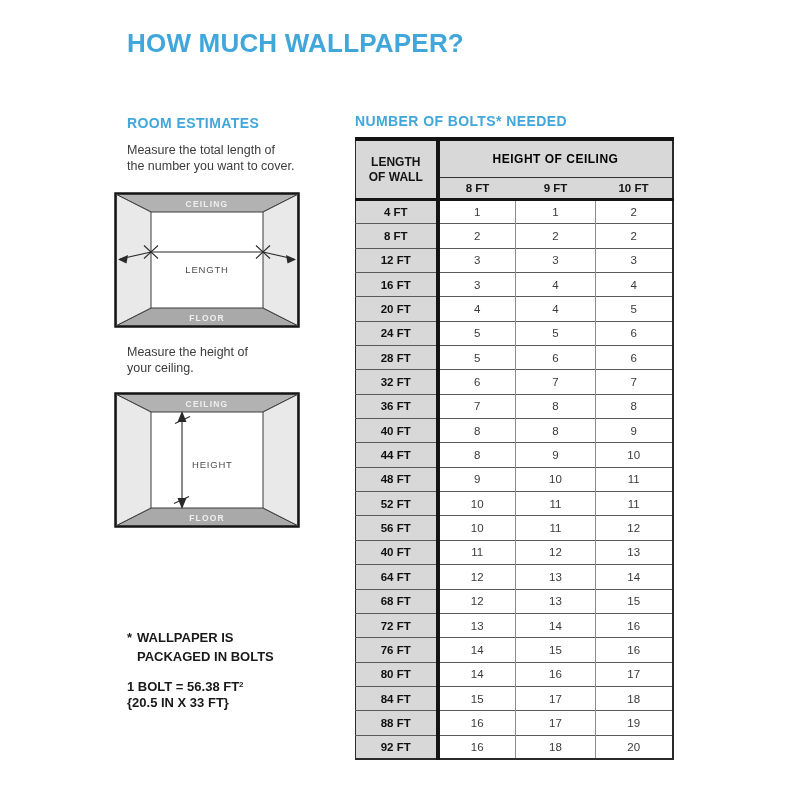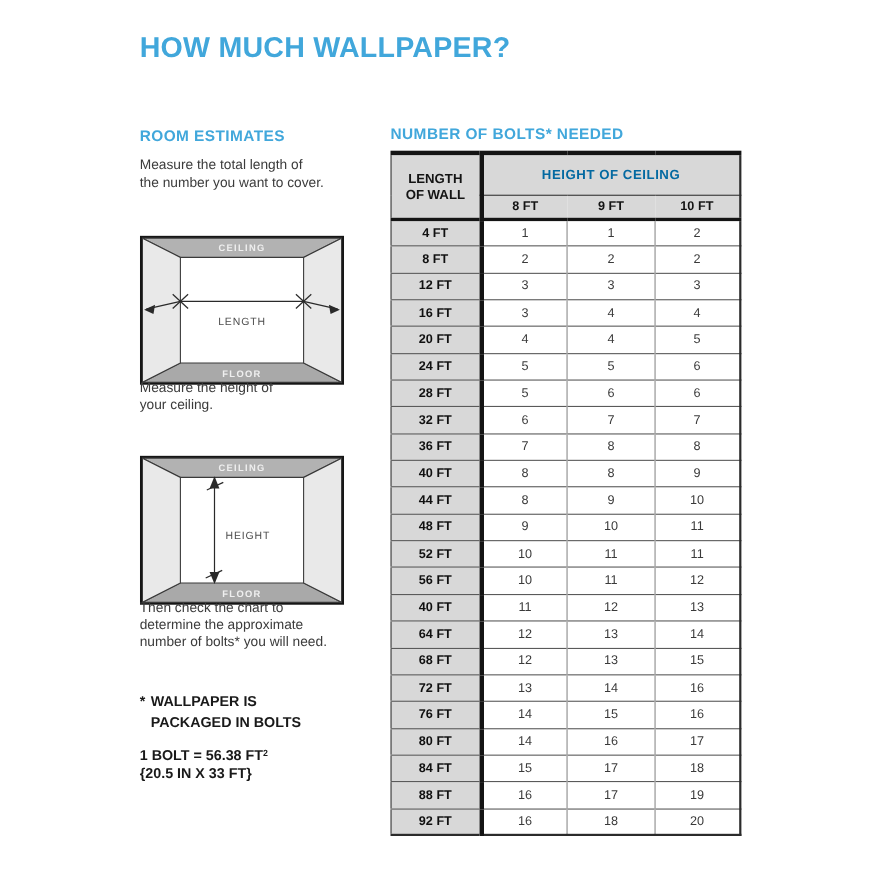--- a/index.html
+++ b/index.html
@@ -17,21 +17,21 @@
   }
   .room-heading{left:127px;top:115px;}
   .table-heading{left:355px;top:113px;width:317px;}
   .body-text{
     position:absolute;left:127px;margin:0;font-size:12.5px;line-height:15.5px;
     color:#3c3c3c;white-space:pre-line;
   }
   .p1{top:143px;}
   .p2{top:345px;}
   .p3{top:545px;}
-  .diagram{position:absolute;left:127px;width:186px;height:156px;margin-top:22px;}
+  .diagram{position:absolute;left:114px;width:186px;height:156px;}
   .d1{top:192px;}
   .d2{top:392px;}
   .note-block{
     position:absolute;left:127px;top:629px;font-size:13px;font-weight:bold;
     line-height:18.5px;color:#191919;padding-left:10px;
   }
   .note-ast{position:absolute;left:0;top:0;}
   .note-text{white-space:pre-line;}
   .bolt-block{
     position:absolute;left:127px;top:677px;font-size:13px;font-weight:bold;
@@ -48,21 +48,21 @@
   .col-wall{width:82px;}
   .col-a{width:78px;}
   .col-b{width:80px;}
   .col-c{width:77px;}
   .th-wall{
     background:#d8d8d8;font-size:12px;font-weight:bold;color:#141414;
     line-height:15px;white-space:pre-line;border-right:4px solid #141414;
     border-bottom:3px solid #141414;
   }
   .th-group{
-    background:#d8d8d8;font-size:12px;font-weight:bold;color:#0369a1;
+    background:#d8d8d8;font-size:12px;font-weight:bold;color:#000000;
     letter-spacing:0.5px;height:36px;border-bottom:1px solid #333333;
   }
   .th-sub{
     background:#d8d8d8;font-size:11.5px;font-weight:bold;color:#141414;
     height:20px;border-bottom:3px solid #141414;
   }
   .bolts-table tbody tr{height:24.35px;}
   .bolts-table tbody tr + tr th,
   .bolts-table tbody tr + tr td{border-top:1px solid #5a5a5a;}
   .row-wall{
@@ -127,23 +127,20 @@
         <line x1="68" y1="21" x2="68" y2="115"></line>
         <polygon points="68,19 63.5,30 72.5,30" fill="#2a2a2a" stroke="none"></polygon>
         <polygon points="68,117 63.5,106 72.5,106" fill="#2a2a2a" stroke="none"></polygon>
         <line x1="61" y1="31.5" x2="76" y2="24.5"></line>
         <line x1="60" y1="111.5" x2="75" y2="104.5"></line>
       </g>
       <text x="78" y="76" class="svg-dim-label">HEIGHT</text>
     </svg>
   </div>
 
-  <p class="body-text p3">Then check the chart to
-determine the approximate
-number of bolts* you will need.</p>
 
   <div class="note-block">
     <span class="note-ast">*</span><span class="note-text">WALLPAPER IS
 PACKAGED IN BOLTS</span>
   </div>
 
   <div class="bolt-block">
     <div><span>1 BOLT = 56.38 FT</span><span class="sup">2</span></div>
     <div>{20.5 IN X 33 FT}</div>
   </div>

